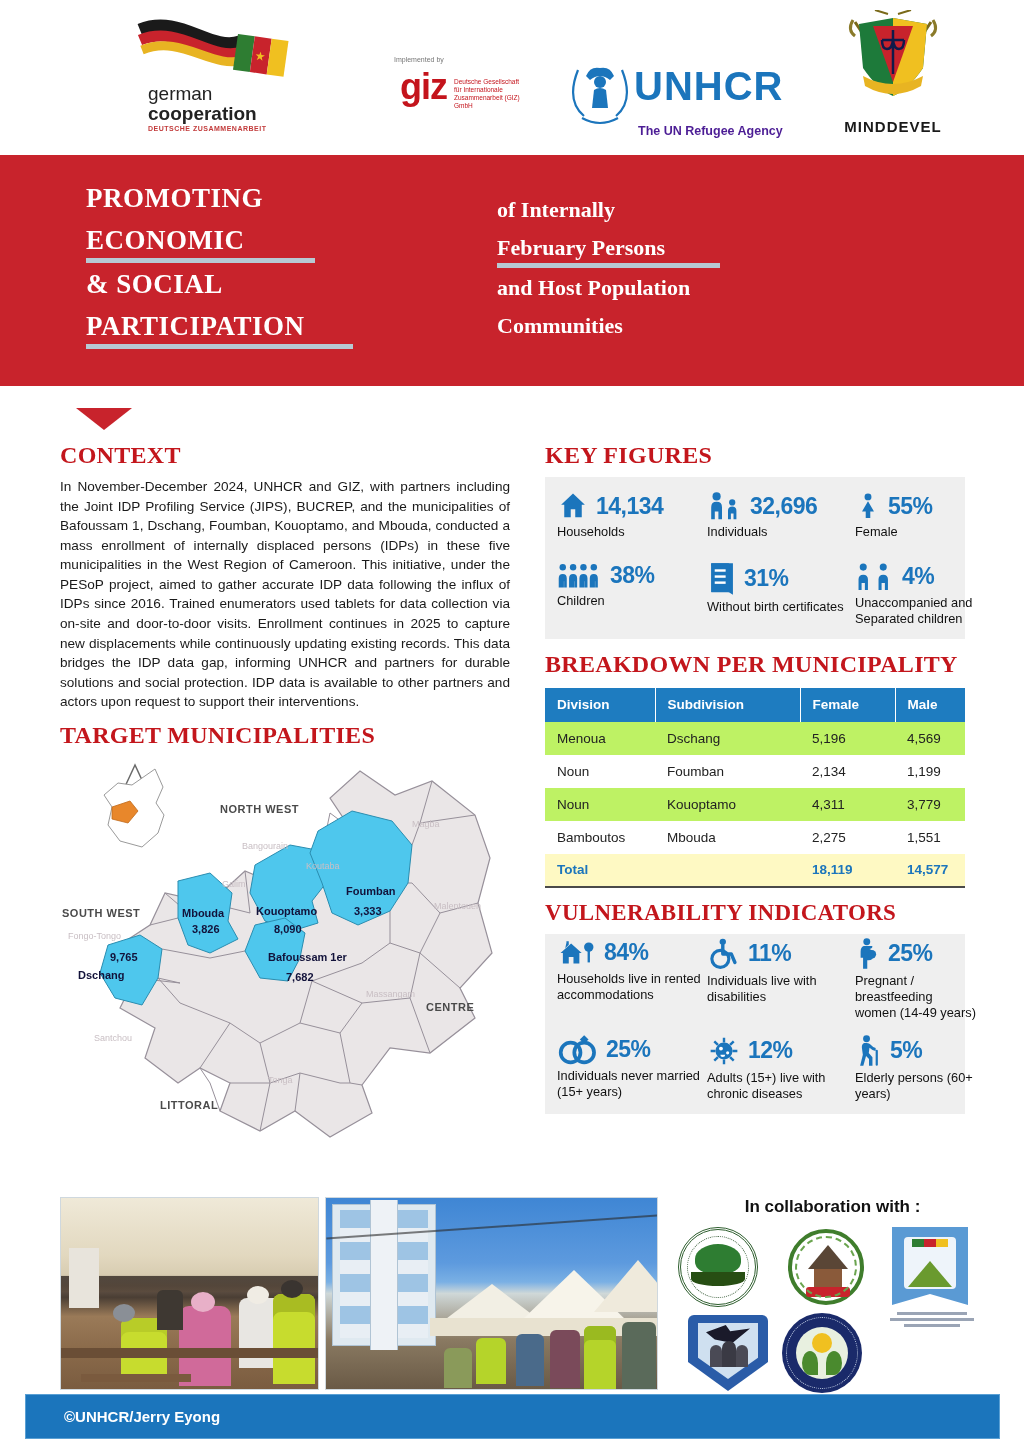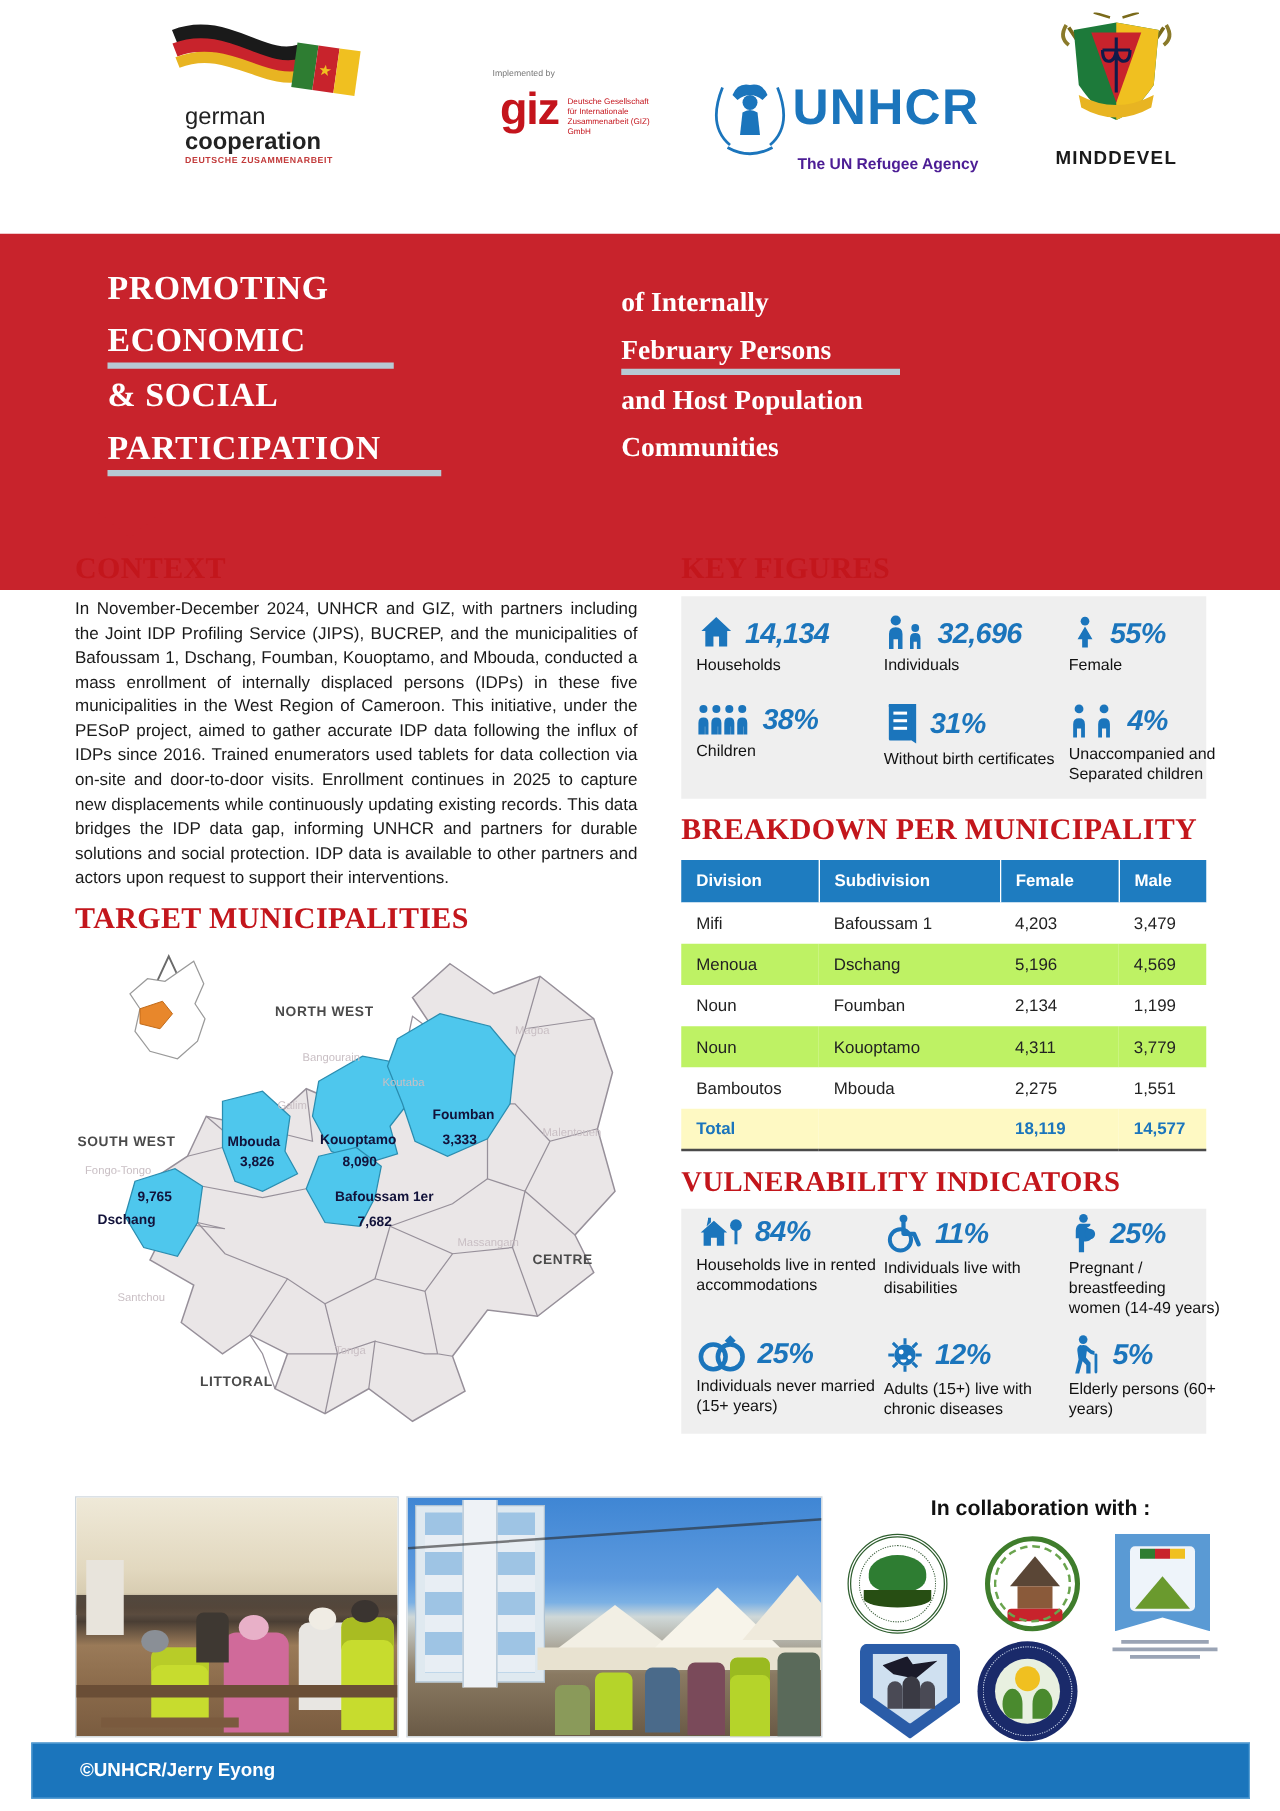--- a/index.html
+++ b/index.html
@@ -16,21 +16,21 @@
   .giz-cap { position:absolute; left:6px; top:0; font-size:7px; color:#777; }
   .giz-word { position:absolute; left:12px; top:10px; font-size:36px; font-weight:bold; color:#c4141c; font-family:"Liberation Sans",sans-serif; letter-spacing:-1px; }
   .giz-sub { position:absolute; left:66px; top:22px; font-size:6.5px; color:#c4141c; line-height:1.25; }
   .logo-unhcr { position:absolute; left:568px; top:48px; width:230px; height:76px; }
   .unhcr-word { position:absolute; left:66px; top:8px; font-size:40px; font-weight:bold; color:#1b75bc; font-family:"Liberation Sans",sans-serif; letter-spacing:1px; }
   .unhcr-tag { position:absolute; left:70px; top:68px; font-size:12.5px; font-weight:bold; color:#4c1d95; }
   .logo-mind { position:absolute; left:828px; top:2px; width:130px; height:132px; text-align:center; }
   .mind-word { position:absolute; left:0; right:0; top:108px; font-size:15px; font-weight:bold; color:#1a1a1a; letter-spacing:1px; }
 
   
-  .banner { position:absolute; top:155px; left:0; width:1024px; height:285px; background:#c8232c; color:#fff;margin-top:32px; }
+  .banner { position:absolute; top:155px; left:0; width:1024px; height:231px; background:#c8232c; color:#fff; }
   .banner-tail { position:absolute; top:408px; left:76px; width:0; height:0;
     border-left:28px solid transparent; border-right:28px solid transparent; border-top:22px solid #c8232c; }
   .bl { position:absolute; left:86px; font-family:"Liberation Serif", serif; font-weight:bold; font-size:27px; letter-spacing:.5px; }
   .br { position:absolute; left:497px; font-family:"Liberation Serif", serif; font-weight:bold; font-size:22px; }
   .ul-econ   { border-bottom:5px solid #b7c9d3; padding-right:70px; padding-bottom:2px; display:inline-block; }
   .ul-part   { border-bottom:5px solid #b7c9d3; padding-right:48px; padding-bottom:2px; display:inline-block; }
   .ul-disp   { border-bottom:5px solid #b7c9d3; padding-right:55px; padding-bottom:2px; display:inline-block; }
   .pesop { position:absolute; left:538px; top:338px; font-family:"Liberation Serif", serif; font-weight:bold; font-size:15px; }
   .banner-sub { position:absolute; left:36px; top:374px; width:960px; font-family:"Liberation Serif", serif; font-weight:bold; font-size:17.5px; }
 
@@ -41,21 +41,21 @@
   .col-left { position:absolute; left:60px; top:442px; width:452px; }
   .context-body { margin-top:8px; width:450px; font-size:13.6px; line-height:1.44; color:#1a1a1a; text-align:justify; }
   .tm-head { margin-top:10px; }
   .map-wrap { position:relative; margin-top:4px; width:452px; height:388px; }
 
   
   .col-right { position:absolute; left:545px; top:442px; width:420px; }
   .panel { background:#efefef; margin-top:8px; padding:14px 10px 12px 12px;
     display:grid; grid-template-columns:150px 148px 122px; grid-row-gap:22px; }
   .stat { position:relative; }
-  .stat-top { display:flex; align-items:center; gap:7px;font-style:italic; }
+  .stat-top { display:flex; align-items:center; gap:7px; }
   .stat-val { color:#1b75bc; font-weight:bold; font-size:23px; letter-spacing:-.5px; }
   .stat-lab { margin-top:3px; font-size:12.8px; color:#111; line-height:1.25; }
   .sicon { flex:0 0 auto; }
 
   .bd-head { margin-top:12px; }
   table.bd { margin-top:10px; width:420px; border-collapse:collapse; font-size:13.5px; color:#222; }
   table.bd th { background:#1e7cc0; color:#fff; text-align:left; font-weight:bold; height:34px; padding:0 0 0 12px; font-size:13.5px; border-left:1.5px solid #fff; }
   table.bd th:first-child { border-left:none; }
   table.bd td { height:33px; padding:0 0 0 12px; }
   table.bd tr.odd  td { background:#bef264; }
@@ -344,26 +344,20 @@
     <table class="bd">
       <thead>
         <tr>
           <th class="c-div">Division</th>
           <th class="c-sub">Subdivision</th>
           <th class="c-fem">Female</th>
           <th class="c-mal">Male</th>
         </tr>
       </thead>
       <tbody>
-        <tr class="even">
-          <td>Mifi</td>
-            <td>Bafoussam 1</td>
-            <td>4,203</td>
-            <td>3,479</td>
-        </tr>
         <tr class="odd">
           <td>Menoua</td>
             <td>Dschang</td>
             <td>5,196</td>
             <td>4,569</td>
         </tr>
         <tr class="even">
           <td>Noun</td>
             <td>Foumban</td>
             <td>2,134</td>

